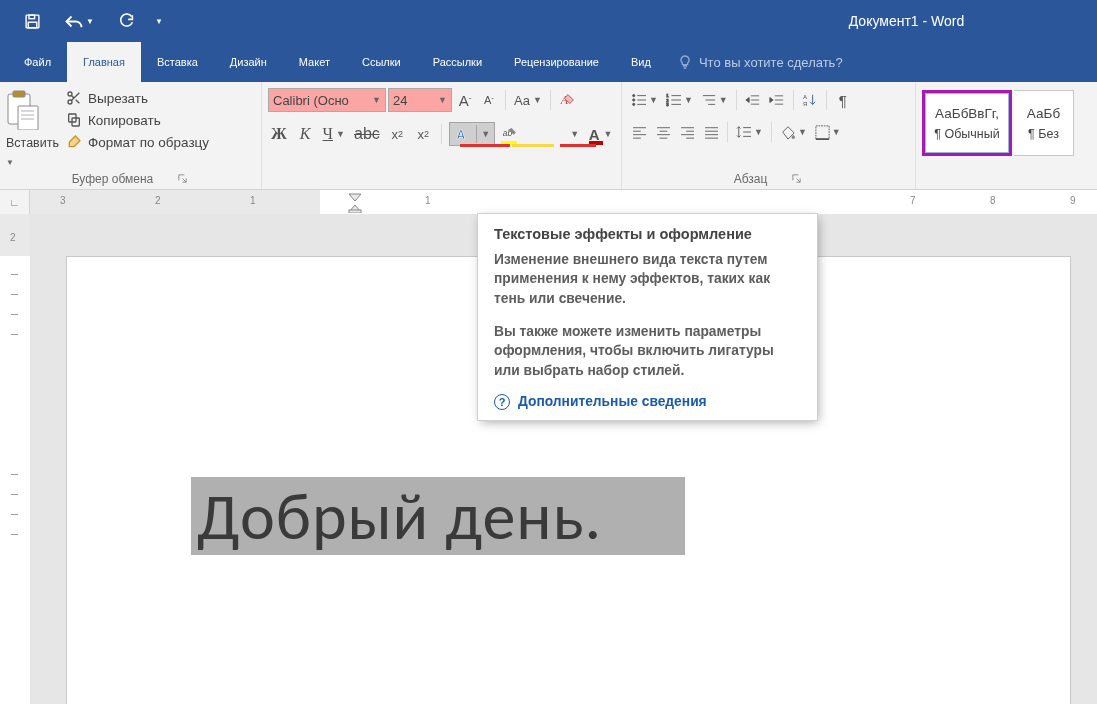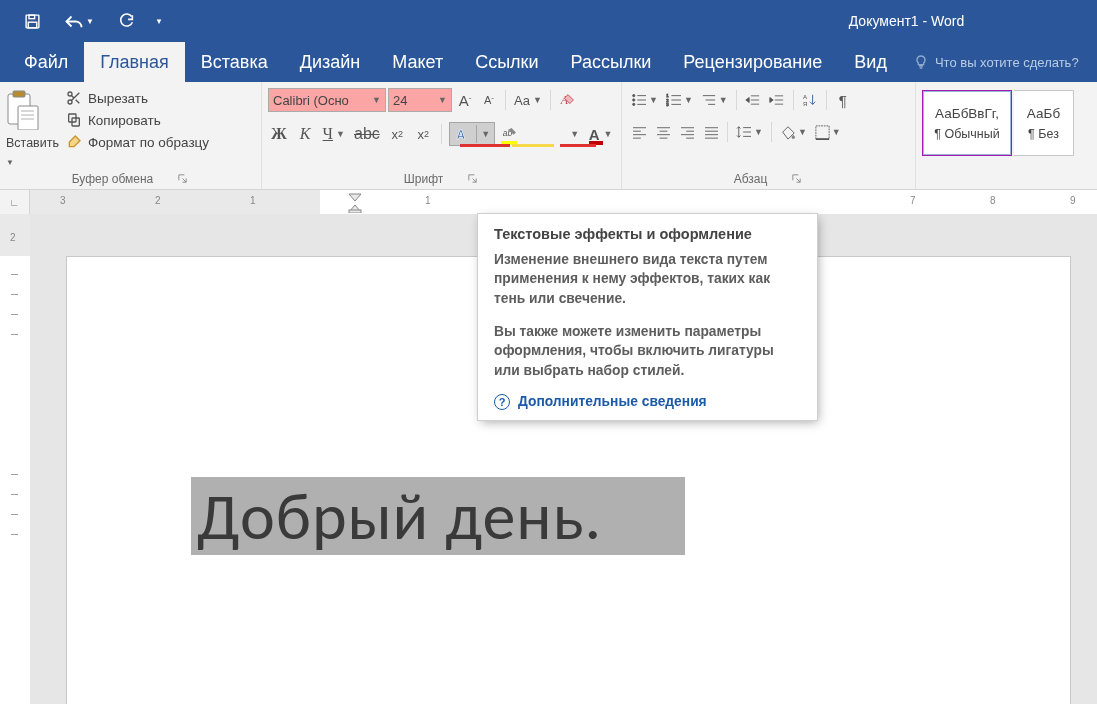--- a/index.html
+++ b/index.html
@@ -40,21 +40,21 @@
     background:#2b579a;
     display:flex;
     align-items:stretch;
     padding-left:8px;
   }
   .tab {
     padding: 0 16px;
     color:#fff;
     display:flex;
     align-items:center;
-    font-size:18px;
+    font-size:11px;
     cursor:pointer;
     position:relative;
   }
   .tab.active {
     background:#f3f3f3;
     color:#2b579a;
   }
   .tab.active .red-underline{
     position:absolute; left:4px; right:4px; bottom:-3px; height:3px; background:#e03131;
   }
@@ -128,21 +128,21 @@
   
   .para-rows{display:flex;flex-direction:column;gap:8px;padding-top:2px;}
   .para-row{display:flex;align-items:center;gap:2px;}
   
   .styles-group .group-body{gap:2px;}
   .style-card{
     width:90px;height:66px;border:1px solid #c8c8c8;background:#fff;
     display:flex;flex-direction:column;align-items:center;justify-content:center;
     gap:6px;overflow:hidden;
   }
-  .style-card.sel{border:1px solid #a21caf; box-shadow:inset 0 0 0 1px #9ab3d6;}
+  .style-card.sel{border:3px solid #a21caf; box-shadow:inset 0 0 0 1px #9ab3d6;}
   .style-sample{font-size:13.5px;color:#444;}
   .style-name{font-size:12.5px;color:#444;}
   
   .ruler-area{
     height:24px;background:#fff;position:relative;
     display:flex;
   }
   .ruler-margin{background:#e9e9e9;}
   .ruler-corner{width:30px;height:24px;background:#f3f3f3;border-right:1px solid #d4d4d4;display:flex;align-items:center;justify-content:center;font-size:10px;color:#777;}
   .hruler{flex:1;position:relative;font-size:10px;color:#888;height:24px;}
@@ -369,28 +369,20 @@
           <div style="position:absolute;bottom:1px;left:2px;width:16px;height:4px;background:#ffff00;"></div>
           <span class="dd-arrow" style="margin-left:3px;">▼</span>
         </div>
 
         <div class="rib-btn" style="position:relative;">
           <span style="font-size:15px;font-weight:600;">A</span>
           <div style="position:absolute;bottom:1px;left:3px;width:14px;height:4px;background:#c00000;"></div>
           <span class="dd-arrow" style="margin-left:4px;">▼</span>
         </div>
       </div>
-    </div>
-    <div class="group-label">
-        <span>Шрифт</span>
-      <span class="dlg-launcher">
-          <svg width="11" height="11" viewBox="0 0 12 12" stroke="#888" fill="none">
-            <path d="M2 2h6M2 2v6M6 6l4 4M10 6v4H6"></path>
-          </svg>
-        </span>
     </div>
 
     <div class="red-bar" style="left:198px;top:62px;width:50px;"></div>
     <div class="yellow-bar" style="left:250px;top:62px;width:42px;"></div>
     <div class="red-bar" style="left:298px;top:62px;width:36px;"></div>
   </div>
 
   <div class="group" style="width:294px;">
     <div class="group-body" style="flex-direction:column;">
       <div class="para-rows">

